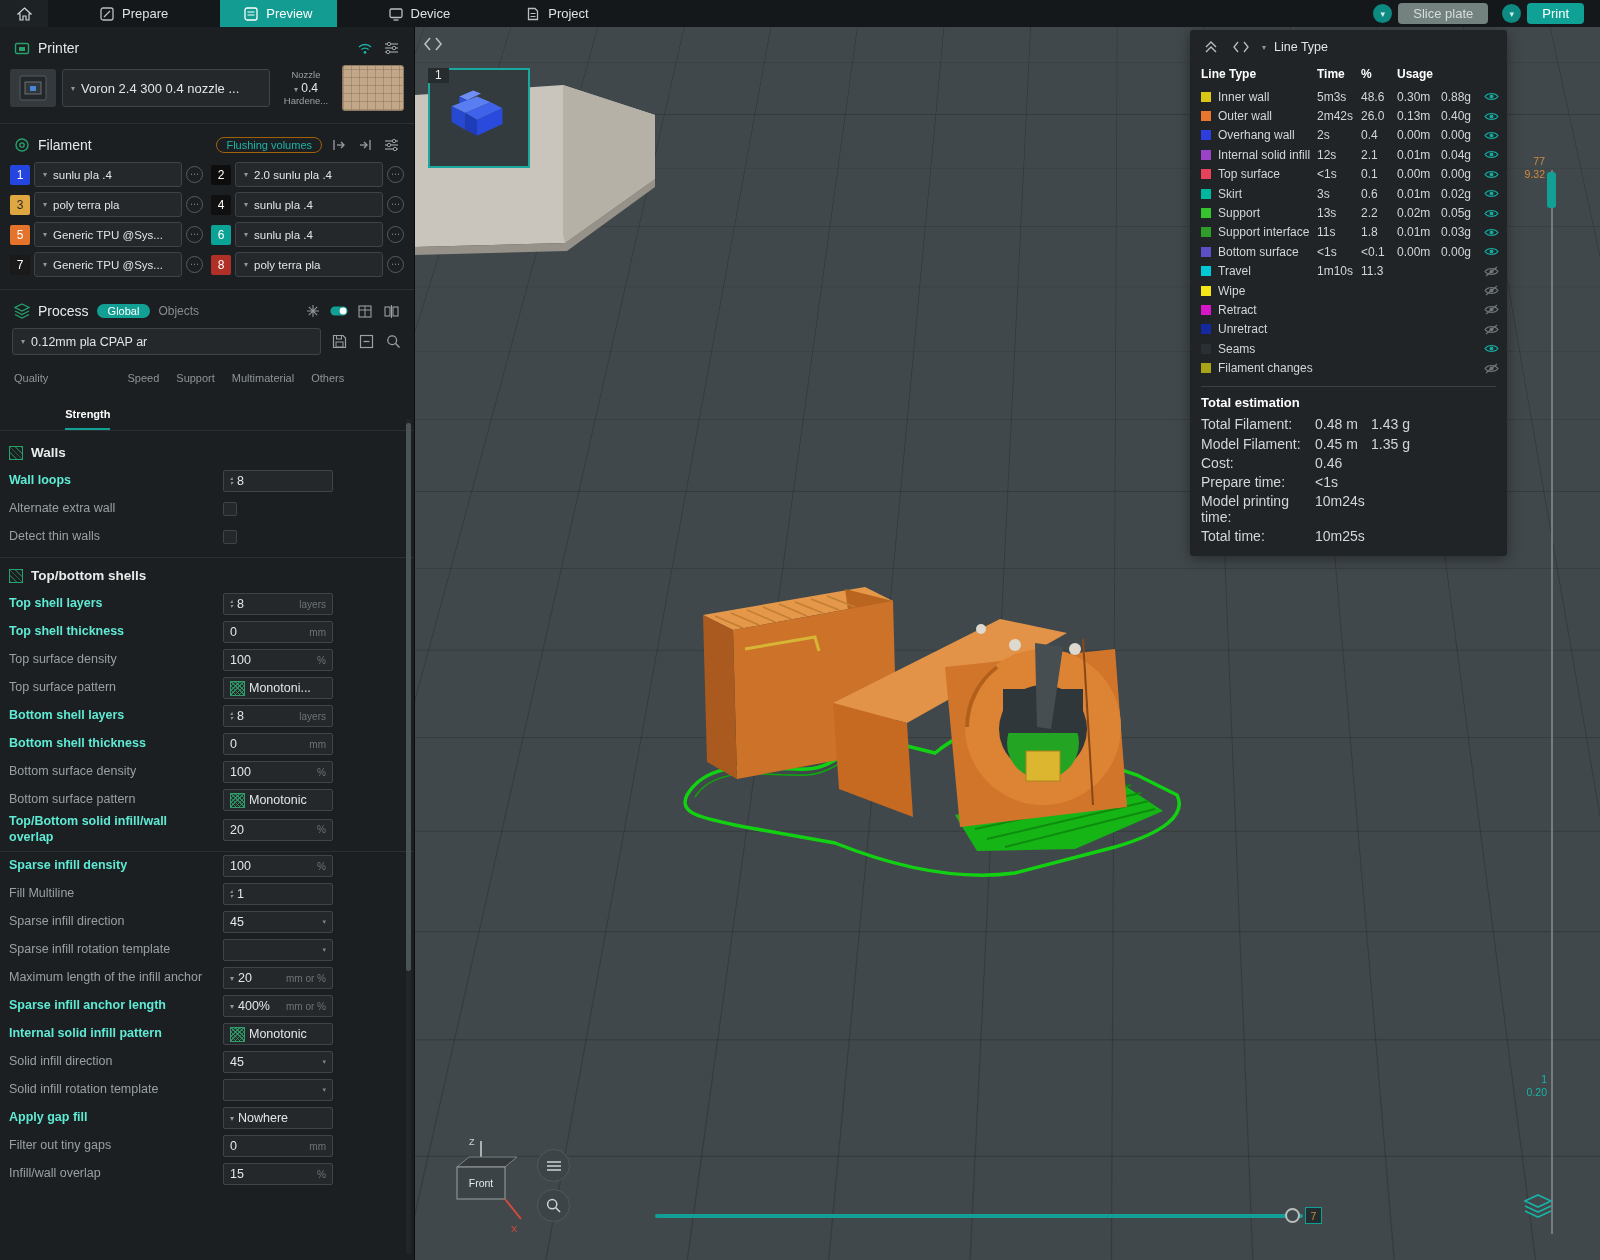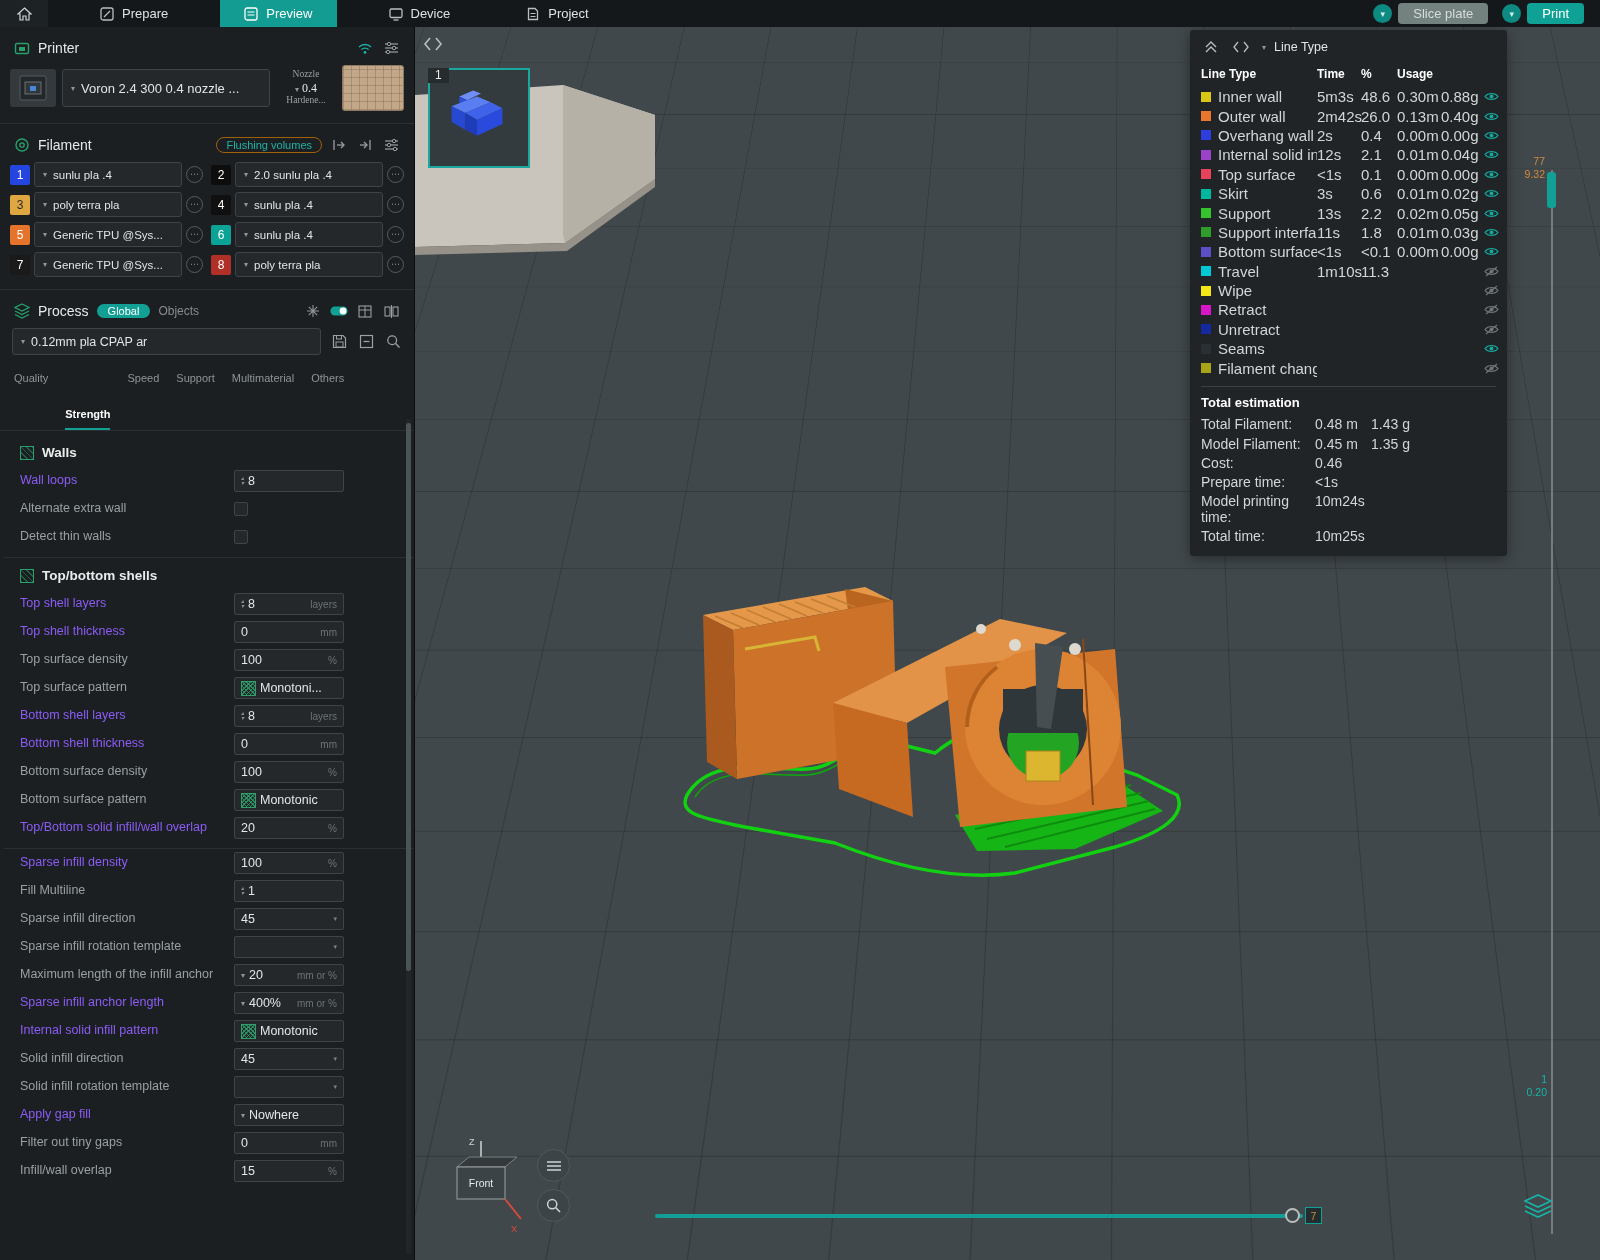--- a/index.html
+++ b/index.html
@@ -24,44 +24,44 @@
   .sidebar { position:absolute; left:0; top:27px; width:415px; height:1233px; background:#1b1f21; border-right:1px solid #0b0d0e; display:flex; flex-direction:column; z-index:30; }
   .sec-head { display:flex; align-items:center; gap:8px; padding:12px 14px 6px; font-size:14px; color:#e6e8e9; }
   .sec-head .spacer { flex:1; }
   .sec-icon { width:16px; height:16px; }
   .mini-icon { width:18px; height:18px; display:flex; align-items:center; justify-content:center; cursor:pointer; }
   .printer-row { display:flex; gap:6px; align-items:center; padding:2px 10px 12px; border-bottom:1px solid #2a2f32; }
   .printer-thumb { width:46px; height:38px; background:#33393c; border-radius:3px; display:flex; align-items:center; justify-content:center; }
   .dd { background:#24282b; border:1px solid #3d4346; border-radius:3px; display:flex; align-items:center; gap:6px; padding:0 8px; font-size:12.5px; color:#e2e4e5; cursor:pointer; }
   .dd-arrow { color:#8f9598; font-size:8px; flex:none; }
   .printer-dd { flex:1; height:38px; font-size:13px; }
-  .nozzle-box { width:60px; text-align:center; line-height:1.2; cursor:pointer;font-family:Liberation Serif, serif; }
+  .nozzle-box { width:60px; text-align:center; line-height:1.2; cursor:pointer; }
   .nozzle-cap { font-size:9.5px; color:#9aa0a3; }
   .nozzle-val { font-size:12px; color:#e6e8e9; }
   .plate-img { width:62px; height:46px; border-radius:3px; background:#c2a888; background-image:repeating-linear-gradient(0deg,rgba(90,70,50,.25) 0 1px,transparent 1px 8px),repeating-linear-gradient(90deg,rgba(90,70,50,.25) 0 1px,transparent 1px 8px); border:1px solid #8d7a63; }
   .flush-pill { border:1px solid #a16207; color:#1cb3a7; font-size:11px; border-radius:10px; padding:1px 9px; cursor:pointer; white-space:nowrap; }
   .fil-grid { display:grid; grid-template-columns:1fr 1fr; gap:5px 8px; padding:2px 10px 12px; border-bottom:1px solid #2a2f32; }
   .fil-row { display:flex; align-items:center; gap:4px; }
   .fil-num { width:20px; height:20px; flex:none; display:flex; align-items:center; justify-content:center; font-size:12px; border-radius:2px; cursor:pointer; }
   .fil-dd { flex:1; height:25px; font-size:11.5px; overflow:hidden; white-space:nowrap; }
   .fil-menu { width:17px; height:17px; flex:none; border:1px solid #565d60; border-radius:50%; color:#9aa0a3; font-size:9px; line-height:15px; text-align:center; cursor:pointer; }
   .global-pill { background:#12a094; color:#fff; border-radius:10px; padding:1px 11px; font-size:11px; cursor:pointer; }
   .objects-label { color:#868d90; font-size:12px; cursor:pointer; }
   .preset-row { display:flex; gap:9px; align-items:center; padding:2px 12px 8px; }
   .preset-dd { flex:1; height:27px; }
   .proc-tabs { display:flex; gap:17px; padding:9px 14px 0; font-size:11px; color:#8e9497; border-bottom:1px solid #2a2f32; }
   .proc-tab { padding-bottom:8px; cursor:pointer; white-space:nowrap; }
   .proc-tab.active { color:#fff; font-weight:bold; border-bottom:2px solid #12a094;margin-top:36px; }
-  .settings { flex:1; overflow:hidden; padding:4px 14px 0 20px; position:relative; }
+  .settings { flex:1; overflow:hidden; padding:4px 14px 0 9px; position:relative; }
   .grp-title { display:flex; gap:8px; align-items:center; font-size:13.5px; font-weight:bold; color:#eaecec; padding:10px 0 7px; }
   .grp-sep { border-top:1px solid #2a2f32; margin:6px -14px 0 -16px; }
   .grp-icon { width:14px; height:14px; border:1.5px solid #27a06c; background:repeating-linear-gradient(45deg,rgba(39,160,108,.5) 0 1px,transparent 1px 4px); }
   .set-row { display:flex; align-items:center; min-height:28px; }
   .set-label { width:214px; padding-right:10px; font-size:12.5px; color:#99a0a3; line-height:1.25; }
-  .set-label.bold { color:#8b5cf6; font-weight:normal; }
+  .set-label.bold { color:#5eead4; font-weight:bold; }
   .input { width:110px; height:22px; flex:none; background:#24282b; border:1px solid #3e4447; border-radius:2px; display:flex; align-items:center; gap:4px; padding:0 6px; font-size:12.5px; color:#e4e6e7; cursor:text; }
   .input .val { white-space:nowrap; overflow:hidden; }
   .unit { margin-left:auto; color:#6c7376; font-size:10px; white-space:nowrap; flex:none; }
   .spin { display:flex; flex-direction:column; font-size:6px; color:#8a9194; line-height:5px; flex:none; cursor:pointer; }
   .combo-arrow { margin-left:auto; font-size:7px; color:#7d8486; flex:none; }
   .pat-icon { width:15px; height:15px; flex:none; border:1px solid #2f9e6a; background:repeating-linear-gradient(45deg,rgba(47,158,106,.8) 0 1px,transparent 1px 3px),repeating-linear-gradient(-45deg,rgba(47,158,106,.8) 0 1px,transparent 1px 3px); }
   .checkbox { width:14px; height:14px; background:#24282b; border:1px solid #3e4447; border-radius:2px; cursor:pointer; }
   .sb-track { position:absolute; right:3px; top:392px; bottom:6px; width:5px; background:#222628; border-radius:3px; }
   .sb-thumb { position:absolute; right:3px; top:396px; width:5px; height:548px; background:#4c5356; border-radius:3px; cursor:grab; }
 
@@ -76,21 +76,21 @@
   .plate-tab { position:absolute; left:-2px; top:-2px; background:#262b2e; color:#e9ebeb; font-size:12px; padding:0 7px 1px; }
   .model-svg { position:absolute; left:0; top:0; }
 
   
   .line-panel { position:absolute; left:775px; top:3px; width:317px; background:rgba(31,35,37,.97); border-radius:3px; box-shadow:0 3px 14px rgba(0,0,0,.4); padding-bottom:10px; }
   .lp-head { display:flex; align-items:center; gap:12px; padding:8px 12px 9px; }
   .lp-dd { display:flex; align-items:center; gap:8px; font-size:12.5px; color:#e4e6e7; flex:1; cursor:pointer; }
   .lp-table { padding:0 11px; }
   .lp-grid { display:grid; grid-template-columns:116px 44px 36px 44px 38px 20px; align-items:center; }
   .lp-thead { font-size:12px; font-weight:bold; color:#fff; padding:2px 0 6px; }
-  .lp-row { font-size:15px; color:#d3d6d7; height:19.4px; }
+  .lp-row { font-size:12px; color:#d3d6d7; height:19.4px; }
   .lp-name { display:flex; align-items:center; gap:7px; overflow:hidden; white-space:nowrap; }
   .swatch { width:10px; height:10px; flex:none; }
   .lp-eye { cursor:pointer; justify-self:end; }
   .lp-total-title { font-size:13px; font-weight:bold; color:#fff; margin:8px 11px 0; border-top:1px solid #3a4043; padding:8px 0 5px; }
   .lp-trow { display:grid; grid-template-columns:114px 56px 60px; font-size:14px; color:#d3d6d7; padding:1.6px 11px; }
 
   
   .gizmo { position:absolute; left:26px; top:1106px; }
   .round-btn { position:absolute; width:33px; height:33px; border-radius:50%; background:#3d4447; border:1px solid #52595c; display:flex; align-items:center; justify-content:center; cursor:pointer; }
 

